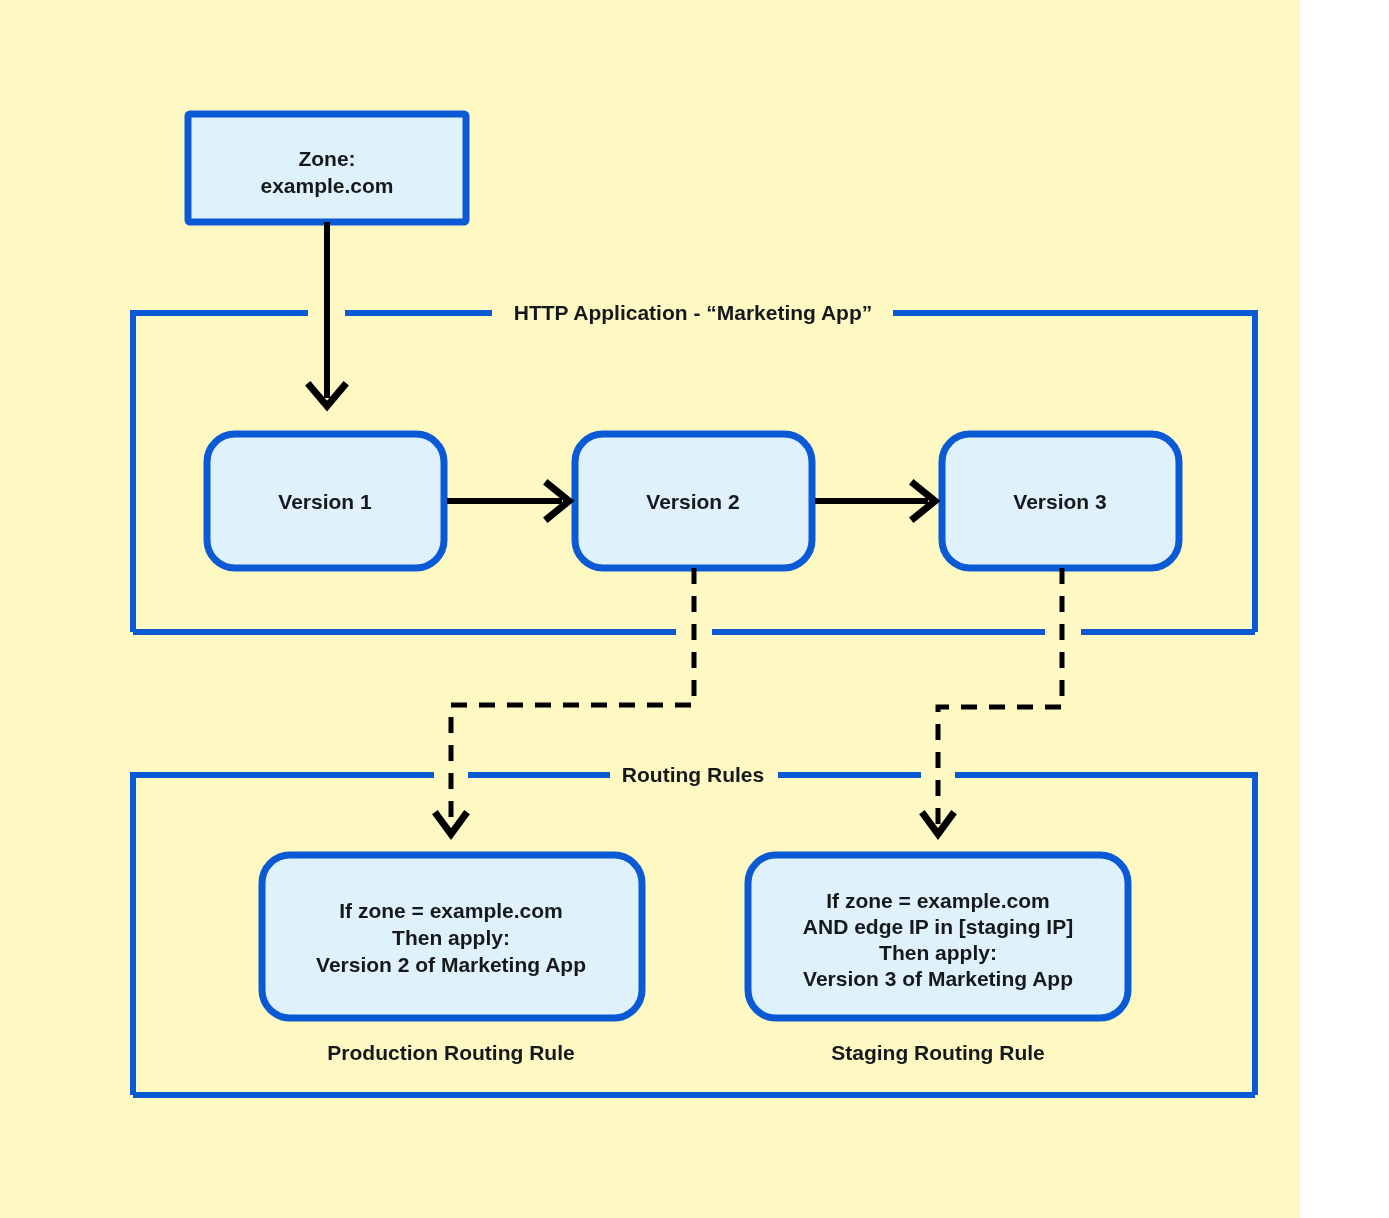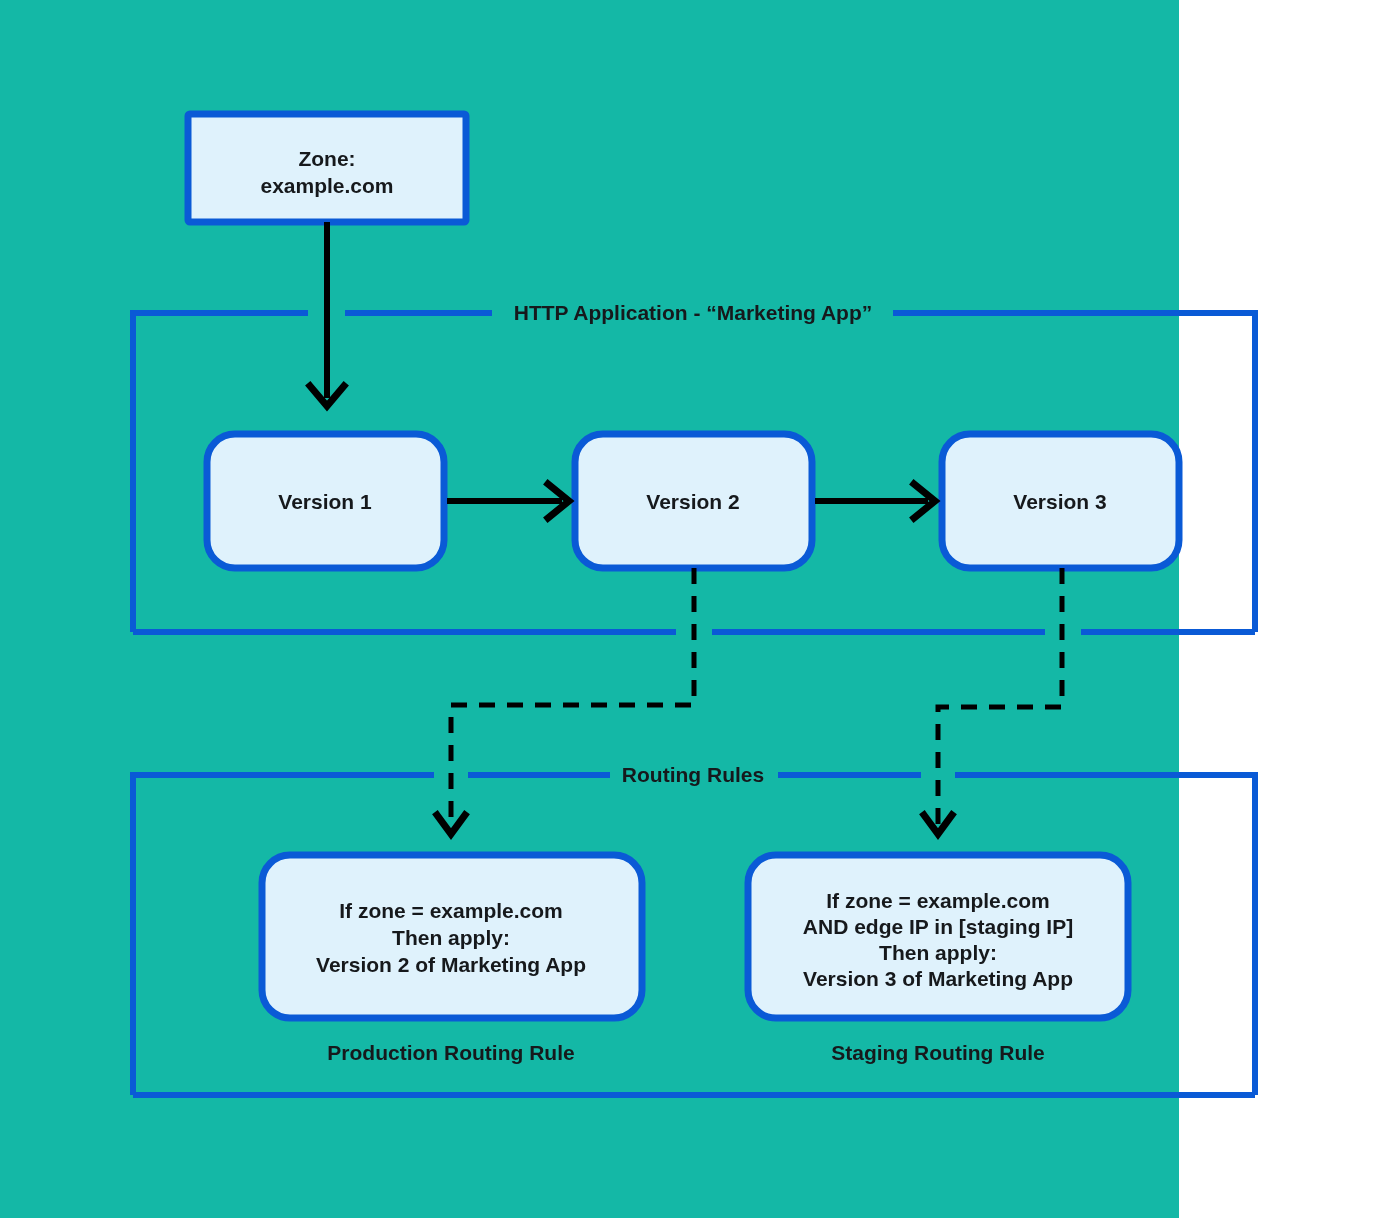--- a/index.html
+++ b/index.html
@@ -8,23 +8,23 @@
     background: #ffffff;
   }
   body {
     width: 1389px;
     height: 1218px;
     font-family: "Liberation Sans", sans-serif;
     overflow: hidden;
   }
   #diagram-root {
     position: relative;
-    width: 1179px;
+    width: 1300px;
     height: 1218px;
-    background: #14b8a6;
+    background: #fef9c3;
   }
   svg.canvas {
     position: absolute;
     top: 0;
     left: 0;
     width: 1389px;
     height: 1218px;
   }
   .box-fill { fill: #dff2fc; }
   .box-stroke { stroke: #0a5ad6; }

